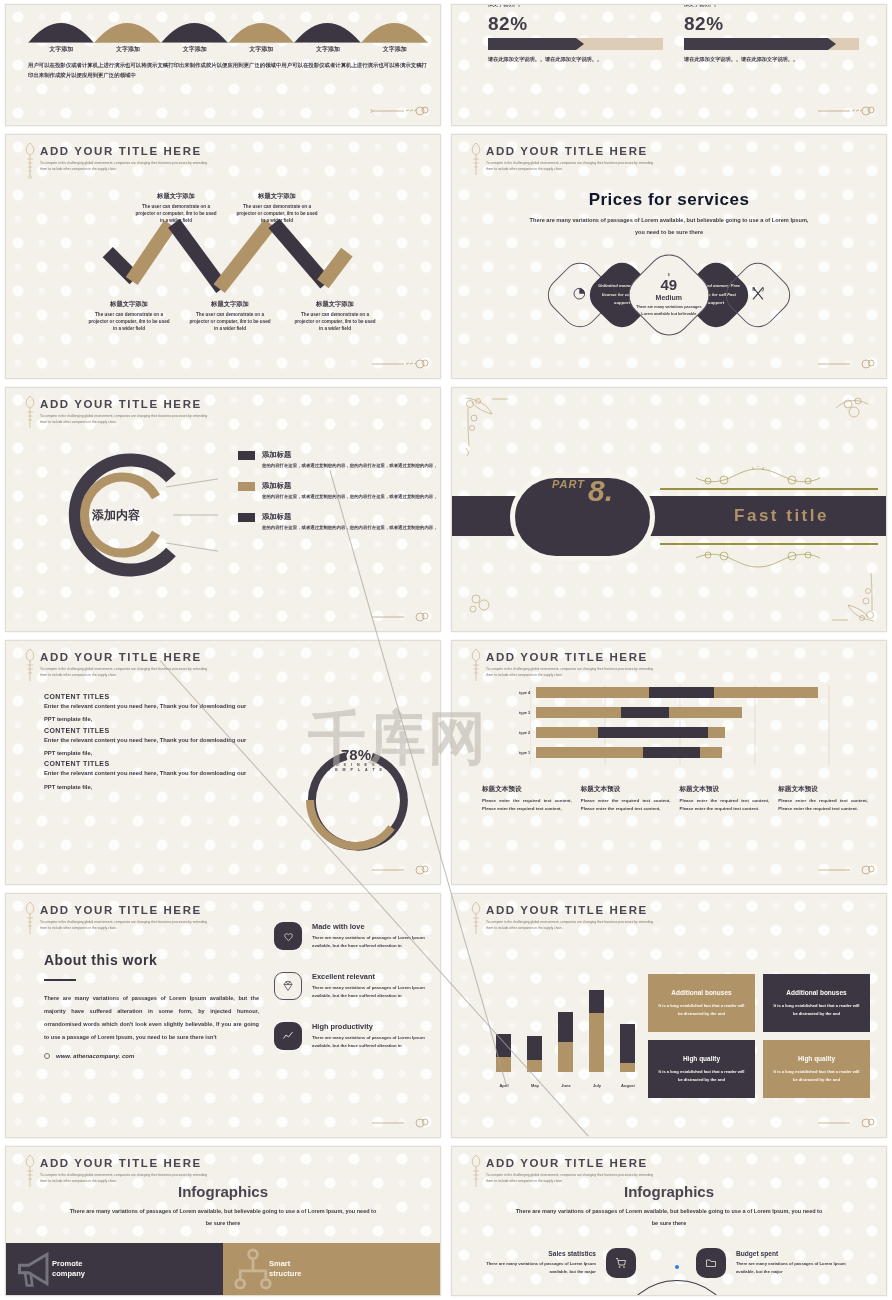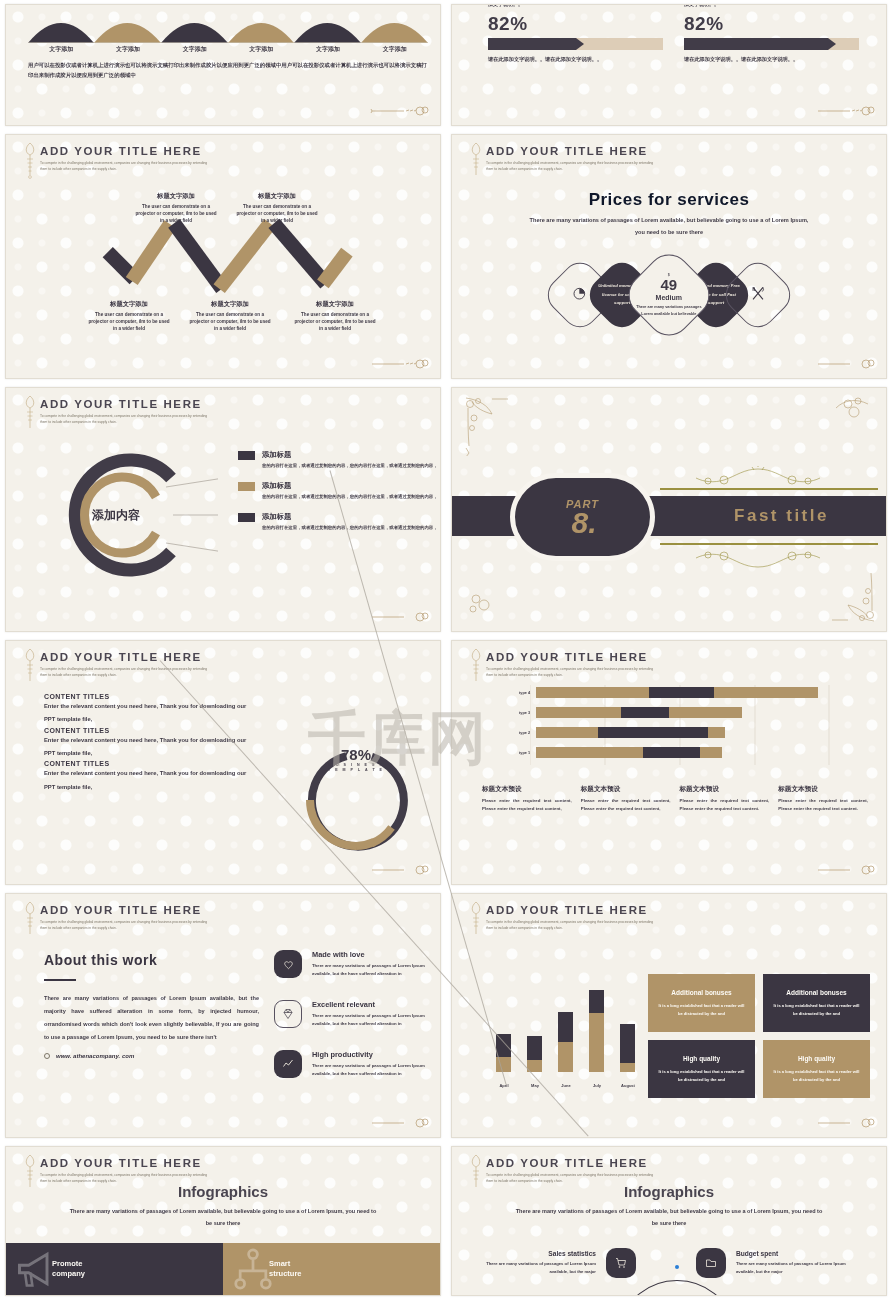--- a/index.html
+++ b/index.html
@@ -88,21 +88,21 @@
   .legend { position:absolute; left:232px; top:62px; width:200px; }
   .lg-item { display:flex; margin-bottom:11px; }
   .lg-sw { width:17px; height:9px; flex:none; margin-right:7px; margin-top:1px; }
   .lg-t { font-size:7.3px; font-weight:700; color:#3a3542; }
   .lg-d { font-size:4.4px; line-height:1.85; color:#3f3a46; font-weight:700; margin-top:2px; }
 
   
   .band { position:absolute; left:0; right:0; top:108px; height:40px; background:#3b3642; }
   .badge { position:absolute; left:58px; top:85px; width:145px; height:88px;
     background:#3b3642; border:5px solid #f7f4ee; border-radius:46px/44px;
-    display:flex; align-items:center; justify-content:center;flex-direction:column; }
+    display:flex; align-items:flex-start; justify-content:center; }
   .badge .pw { font-size:11px; font-style:italic; font-weight:700; color:#b09468; letter-spacing:1px; }
   .badge .pn { font-size:30px; font-style:italic; font-weight:700; color:#b09468; line-height:0.85; margin-left:3px;}
   .ytitle { position:absolute; left:232px; top:108px; width:195px; height:40px;
     display:flex; align-items:center; justify-content:center;
     font-size:17px; font-weight:700; color:#b09468; letter-spacing:2.5px; }
   .gline { position:absolute; left:208px; width:218px; height:2px; background:#9a9040; }
 
   
   .ct { position:absolute; left:38px; top:52px; width:215px; }
   .ct h3 { font-size:7px; font-weight:700; color:#3a3542; letter-spacing:0.4px; }
@@ -126,21 +126,21 @@
   .col .d { font-size:4.4px; line-height:1.85; color:#3f3a46; font-weight:700; margin-top:3px; text-align:justify;}
 
   
   .about { position:absolute; left:38px; top:58px; width:215px; }
   .about h1 { font-size:14px; font-weight:700; color:#3a3542; letter-spacing:0.5px; }
   .rule { width:32px; height:1.6px; background:#3a3542; margin:11px 0 11px; }
   .about p { font-size:5.6px; line-height:2.35; color:#3f3a46; font-weight:700; text-align:justify; }
   .www { display:flex; align-items:center; margin-top:9px; font-size:6px; font-style:italic;
          font-weight:700; color:#3a3542; }
   .globe { width:6px; height:6px; border-radius:50%; border:0.8px solid #7d7668; margin-right:6px; }
-  .feats { position:absolute; left:268px; top:28px; width:170px;margin-top:28px; }
+  .feats { position:absolute; left:268px; top:28px; width:170px; }
   .feat { display:flex; margin-bottom:22px; }
   .fico { width:28px; height:28px; border-radius:9px; flex:none; margin-right:10px;
           display:flex; align-items:center; justify-content:center; }
   .fico.fill { background:#3b3642; }
   .fico.out { border:0.7px solid #585260; }
   .feat .t { font-size:7.4px; font-weight:700; color:#3a3542; }
   .feat .d { font-size:4.3px; line-height:1.85; color:#3f3a46; font-weight:700; margin-top:3px; }
 
   
   .sbars { position:absolute; left:40px; top:76px; width:140px; height:120px; }

